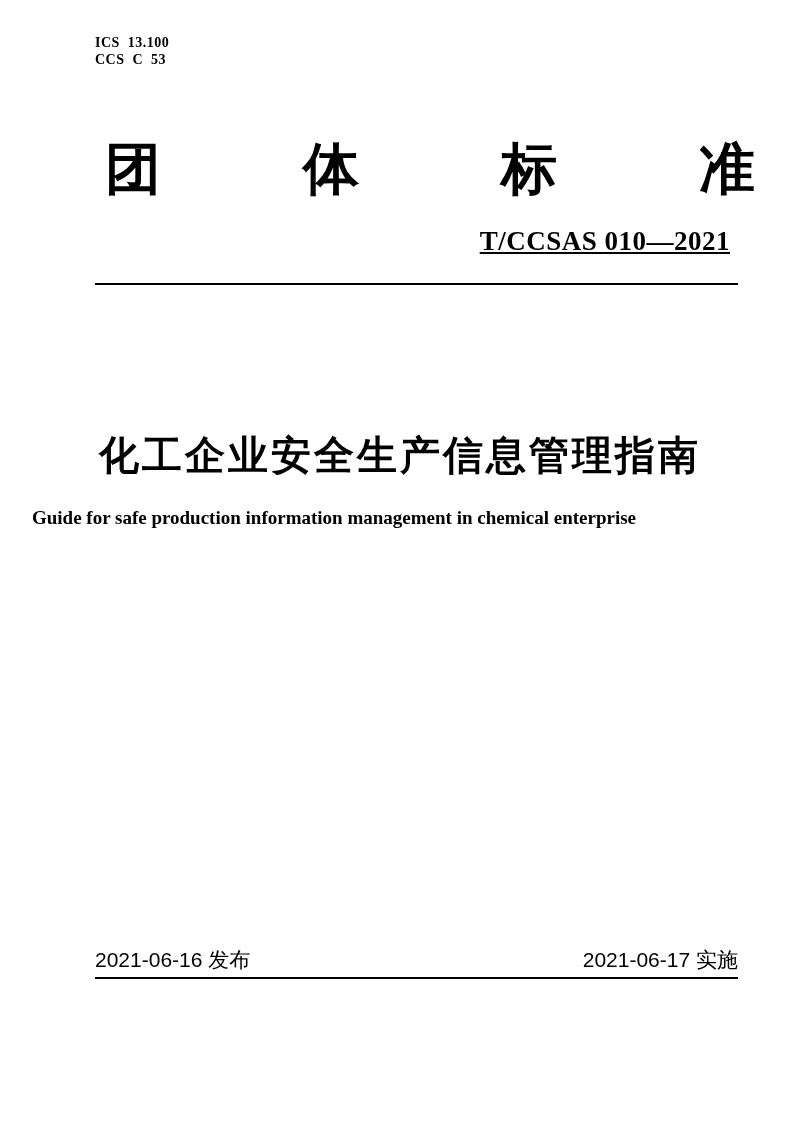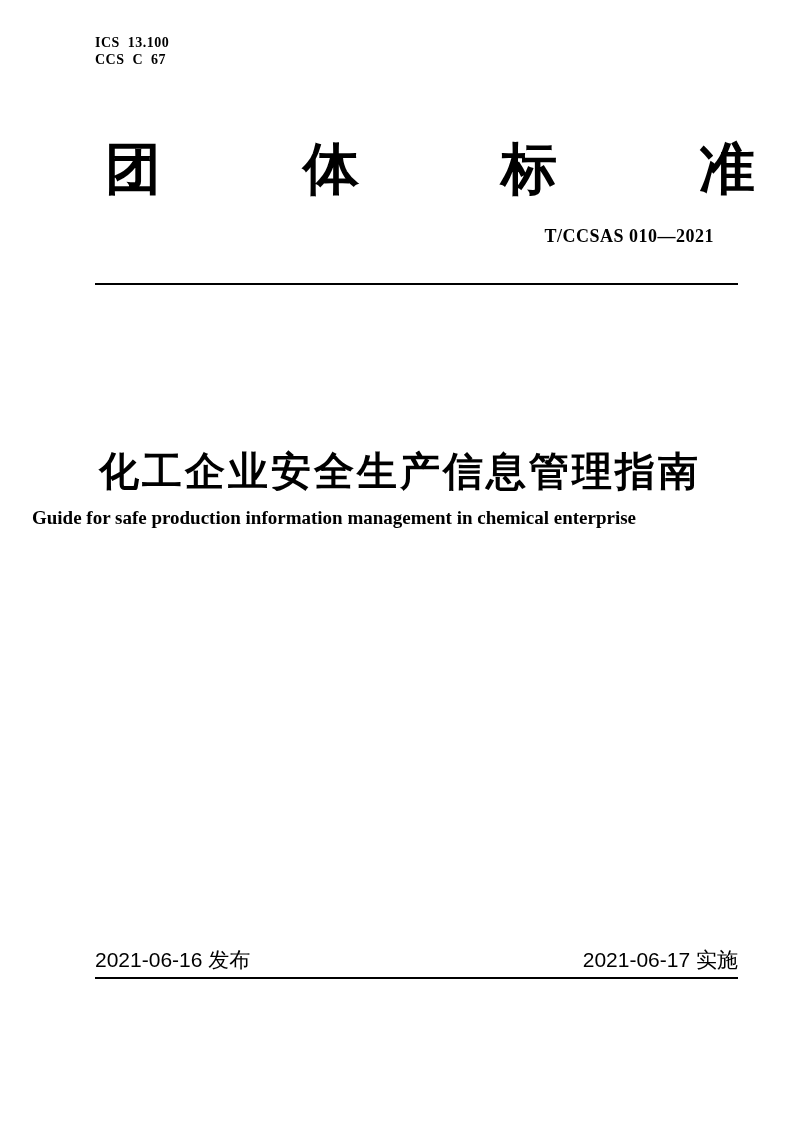--- a/index.html
+++ b/index.html
@@ -40,26 +40,27 @@
     display: flex;
     justify-content: space-between;
     font-size: 56px;
     font-weight: bold;
     line-height: 62px;
   }
 
   
   .std-number {
     position: absolute;
-    right: 86px;
+    right: 70px;
     top: 226px;
     font-family: "Liberation Serif", serif;
     font-weight: bold;
-    font-size: 18px;
+    font-size: 27px;
     letter-spacing: 0.5px;
+    text-decoration: underline;
   }
 
   .rule {
     position: absolute;
     left: 95px;
     width: 643px;
     height: 2px;
     background: #000000;
   }
   .rule-top { top: 283px; }
@@ -69,21 +70,20 @@
   .main-title {
     position: absolute;
     left: 0;
     top: 432px;
     width: 800px;
     text-align: center;
     font-size: 40px;
     font-weight: bold;
     letter-spacing: 3px;
     line-height: 46px;
-    margin-top: 16px;
   }
 
   
   .en-title {
     position: absolute;
     left: 0;
     top: 506px;
     width: 668px;
     text-align: center;
     font-family: "Liberation Serif", serif;
@@ -119,21 +119,21 @@
     letter-spacing: 2px;
   }
 </style>
 </head>
 <body>
 
 <div class="page">
 
   <div class="ics-block">
     <div class="txt">ICS  13.100</div>
-    <div class="txt">CCS  C  67</div>
+    <div class="txt">CCS  C  53</div>
   </div>
 
   <div class="doc-type">
     <span>团</span>
     <span>体</span>
     <span>标</span>
     <span>准</span>
   </div>
 
   <div class="std-number txt">T/CCSAS 010—2021</div>

